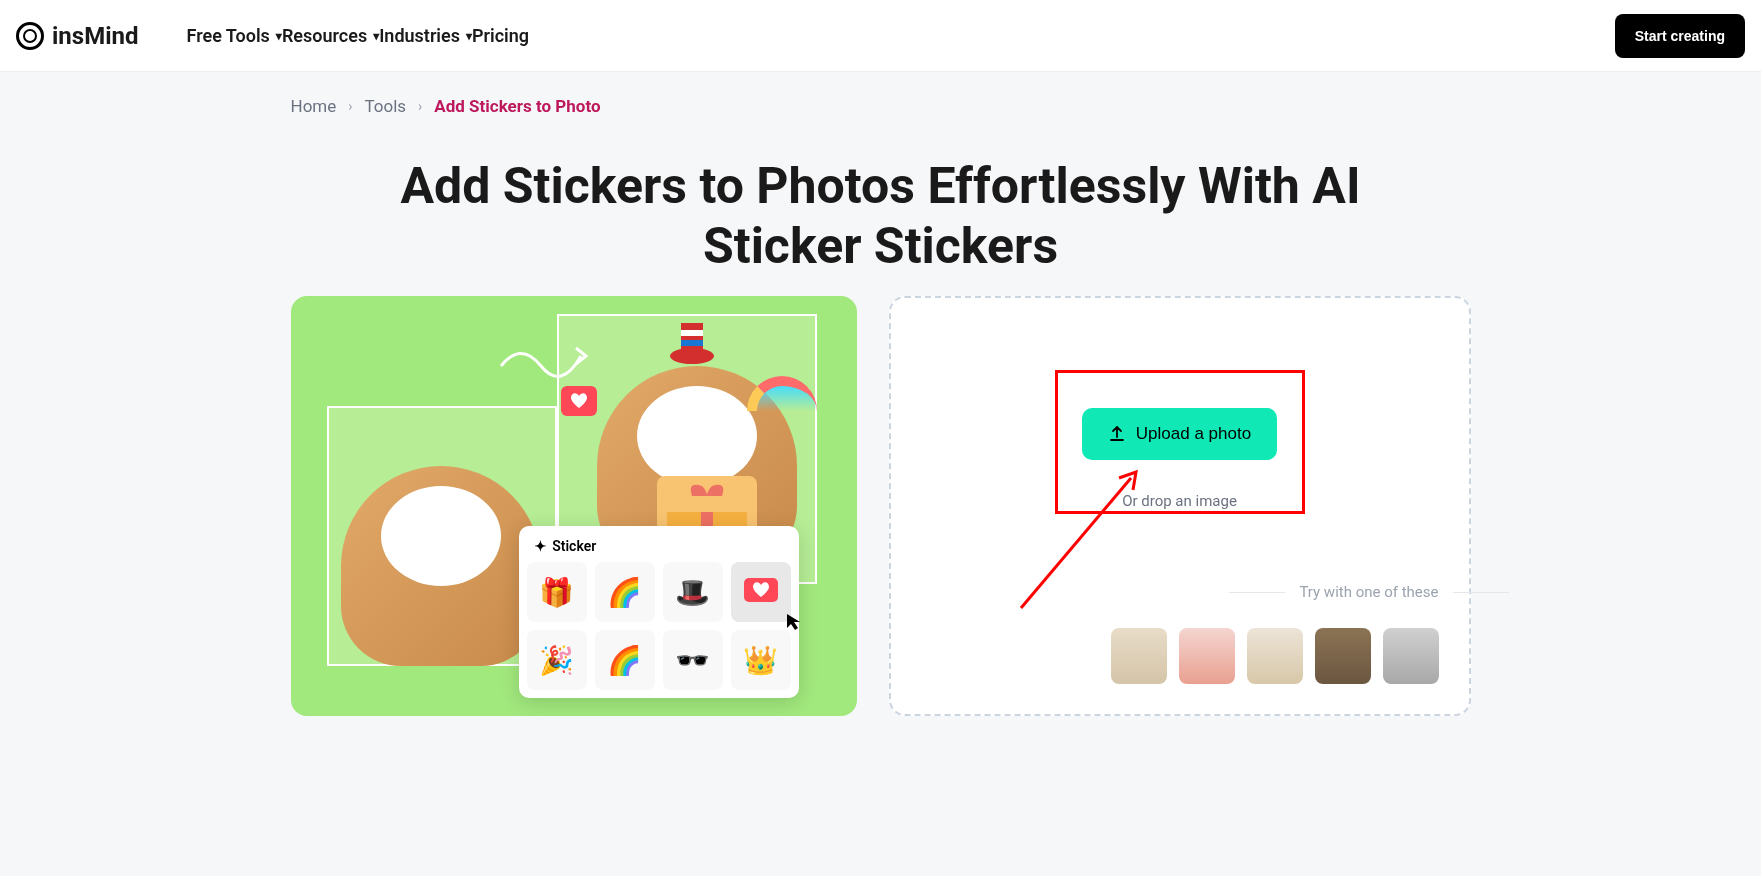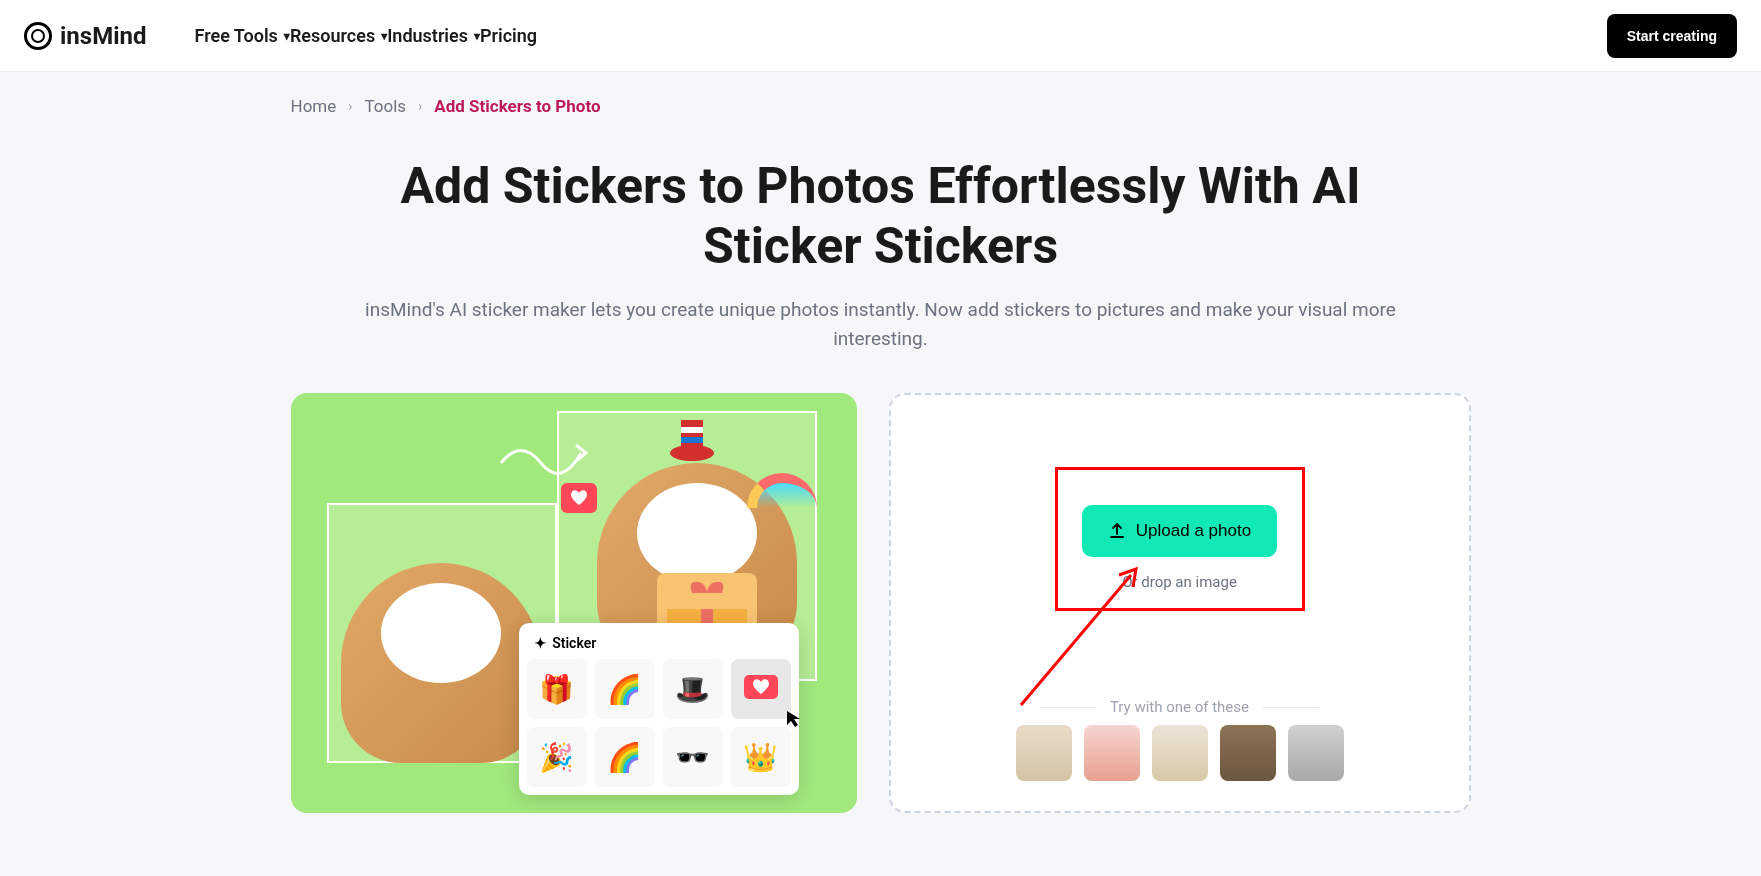--- a/index.html
+++ b/index.html
@@ -1,18 +1,18 @@
 <!DOCTYPE html>
 <html><head>
   <meta charset="utf-8">
   <style>
     * { margin: 0; padding: 0; box-sizing: border-box; }
     body { font-family: -apple-system, BlinkMacSystemFont, 'Segoe UI', Roboto, Arial, sans-serif; background: #f6f7f9; }
     
-    .header { background: white; display: flex; align-items: center; padding: 0 24px; height: 72px; border-bottom: 1px solid #eee; }
+    .header { background: white; display: flex; align-items: center; padding: 0 16px; height: 72px; border-bottom: 1px solid #eee; }
     .logo-wrap { display: flex; align-items: center; gap: 8px; margin-right: 48px; }
     .logo-circle { width: 28px; height: 28px; border: 3px solid #000; border-radius: 50%; position: relative; }
     .logo-circle::after { content: ''; position: absolute; top: 4px; left: 4px; right: 4px; bottom: 4px; border: 2px solid #000; border-radius: 50%; }
     .logo-text { font-size: 24px; font-weight: 700; color: #1a1a1a; }
     .nav-items { display: flex; }
     .nav-item { display: flex; align-items: center; gap: 6px; font-size: 18px; font-weight: 600; color: #1a1a1a; cursor: pointer; }
     .chevron { font-size: 12px; }
     .cta-btn { margin-left: auto; background: #000; color: white; border: none; border-radius: 8px; padding: 14px 20px; font-size: 14px; font-weight: 600; cursor: pointer; }
     
     .container { max-width: 1500px; margin: 0 auto; padding: 24px 160px 40px; }
@@ -45,23 +45,23 @@
     .sticker-popup { position: absolute; right: 58px; bottom: 18px; width: 280px; background: white; border-radius: 10px; box-shadow: 0 4px 20px rgba(0,0,0,0.15); padding: 8px; }
     .popup-head { display: flex; align-items: center; gap: 6px; padding: 4px 8px 8px; font-size: 14px; font-weight: 600; }
     .popup-grid { display: grid; grid-template-columns: repeat(4, 1fr); gap: 8px; }
     .popup-cell { aspect-ratio: 1; background: #f8f8f8; border-radius: 8px; display: flex; align-items: center; justify-content: center; font-size: 28px; }
     .popup-cell.hi { background: #e8e8e8; position: relative; }
     .cursor-tri { position: absolute; right: -14px; bottom: -10px; }
     
     .upload-panel { flex: 1; background: white; border: 2px dashed #cbd5e0; border-radius: 16px; padding: 60px 30px 30px; height: 420px; display: flex; flex-direction: column; align-items: center; position: relative; }
     .highlight-box { position: absolute; top: 72px; width: 250px; height: 144px; border: 3px solid #ff0000; }
     .upload-btn { background: #10e8b5; border: none; border-radius: 10px; padding: 16px 26px; font-size: 17px; font-weight: 400; display: flex; align-items: center; gap: 10px; cursor: pointer; margin-top: 50px; }
-    .drop-text { margin-top: 16px; color: #6b7280; font-size: 15px; text-align: right; }
+    .drop-text { margin-top: 32px; color: #6b7280; font-size: 15px; text-align: right; }
     .arrow-red { position: absolute; left: 120px; top: 160px; }
-    .samples-wrap { margin-top: auto; width: 100%; display: flex; flex-direction: column; align-items: center; gap: 9px; }
+    .samples-wrap { margin-top: auto; width: 100%; display: flex; flex-direction: column; align-items: flex-end; gap: 27px; }
     .samples-label { color: #9ca3af; font-size: 15px; position: relative; }
     .samples-label::before, .samples-label::after { content: ''; position: absolute; top: 50%; width: 56px; height: 1px; background: #e5e7eb; }
     .samples-label::before { left: -70px; }
     .samples-label::after { right: -70px; }
     .samples-row { display: flex; gap: 12px; }
     .sample-thumb { width: 56px; height: 56px; border-radius: 8px; cursor: pointer; }
     .t1 { background: linear-gradient(#e8dcc8, #d4c4a8); }
     .t2 { background: linear-gradient(#f5d5d0, #e8a090); }
     .t3 { background: linear-gradient(#ede4d8, #d8c8a8); }
     .t4 { background: linear-gradient(#8b7355, #6b5640); }
@@ -98,21 +98,20 @@
 <div class="container">
   <div class="breadcrumb">
     <span class="bc-link">Home</span>
     <span class="bc-sep">›</span>
     <span class="bc-link">Tools</span>
     <span class="bc-sep">›</span>
     <span class="bc-current">Add Stickers to Photo</span>
   </div>
 
   <h1 class="hero-title">Add Stickers to Photos Effortlessly With AI Sticker Stickers</h1>
-  <p class="hero-sub">insMind's AI sticker maker lets you create unique photos instantly. Now add stickers to pictures and make your visual more interesting.</p>
 
   <div class="panels">
 
     <div class="demo-panel">
       <div class="frame-a"></div>
       <div class="frame-b"></div>
       <div class="dog dog-a">
           <div class="dog-face"></div>
         </div>
       <div class="dog dog-b">

